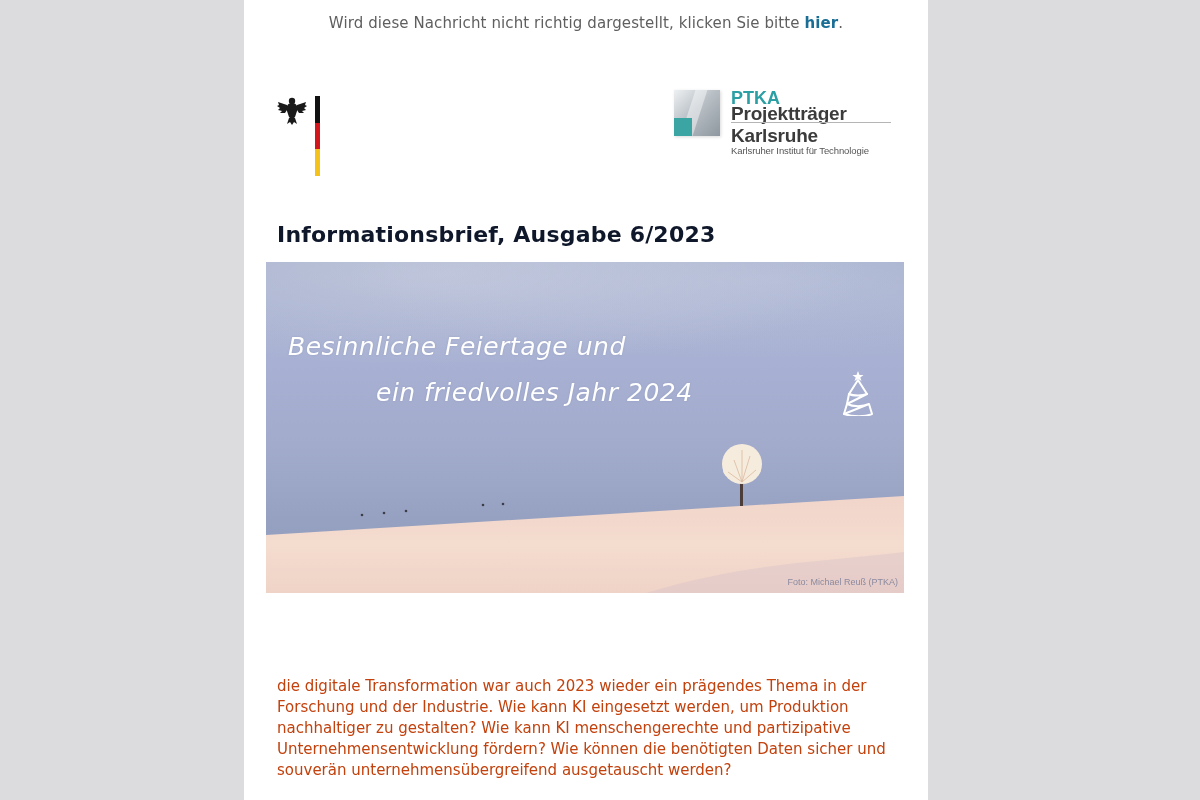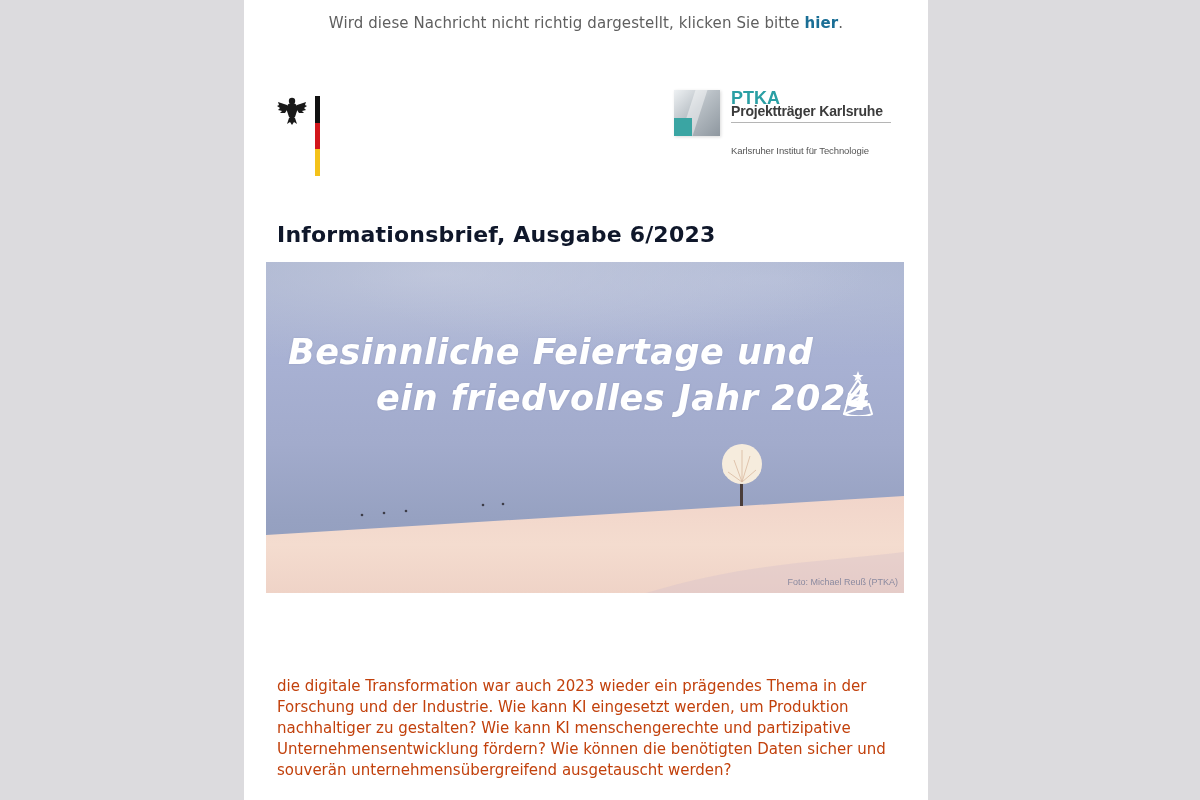--- a/index.html
+++ b/index.html
@@ -107,21 +107,21 @@
       font-family: "Liberation Sans", sans-serif;
       font-size: 18px;
       font-weight: bold;
       color: #2a9fa4;
     }
     .ptka-name {
       position: absolute;
       left: 59px;
       top: 15px;
       font-family: "Liberation Sans", sans-serif;
-      font-size: 14px;
+      font-size: 19px;
       font-weight: bold;
       color: #3b3b3b;
       letter-spacing: -0.2px;
     }
     .ptka-rule {
       position: absolute;
       left: 59px;
       top: 34px;
       width: 160px;
       height: 1px;
@@ -170,25 +170,25 @@
       position: absolute;
       left: 0;
       top: 0;
       width: 638px;
       height: 331px;
     }
     .banner-line1, .banner-line2 {
       position: absolute;
       font-family: "DejaVu Sans", sans-serif;
       color: #ffffff;
-      font-size: 35px;
+      font-size: 25px;
       letter-spacing: 0.5px;
       text-shadow: 0 0 2px rgba(120,130,170,0.4);
       font-style: italic;
-      font-weight: 700;
+      font-weight: 400;
     }
     .banner-line1 { left: 22px; top: 70px; }
     .banner-line2 { left: 110px; top: 116px; }
     .xmas-tree {
       position: absolute;
       left: 575px;
       top: 108px;
       width: 34px;
       height: 46px;
     }

